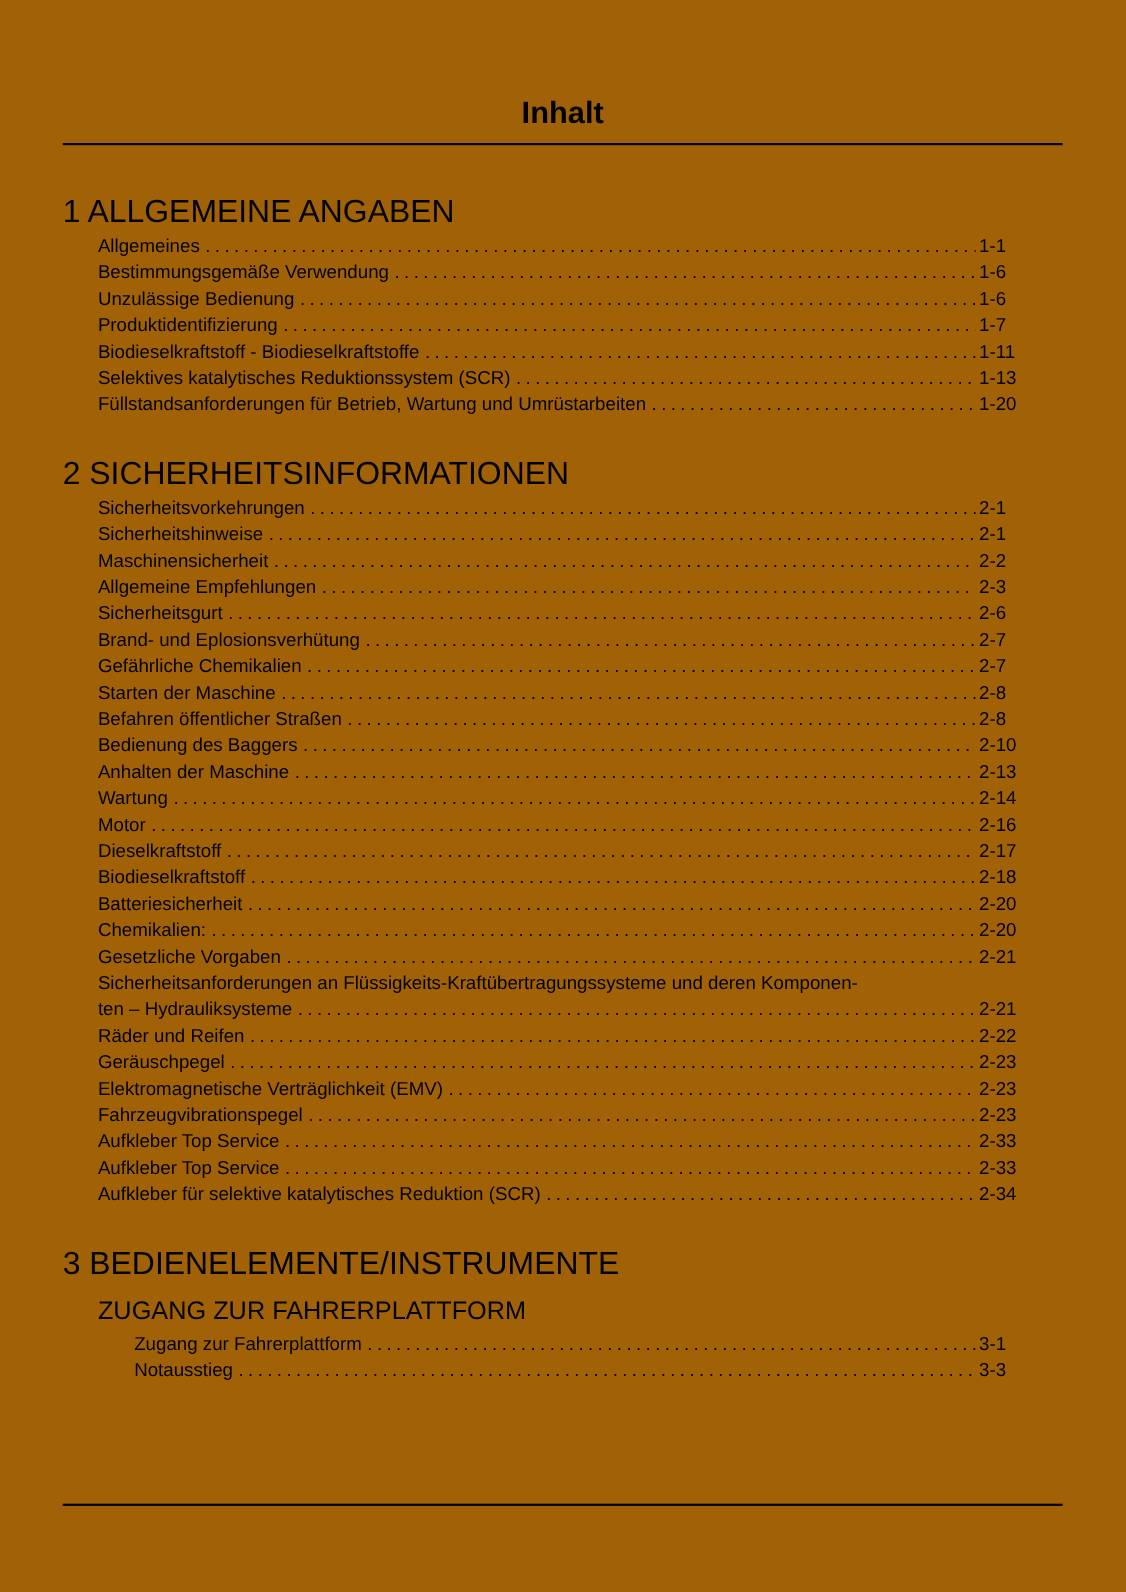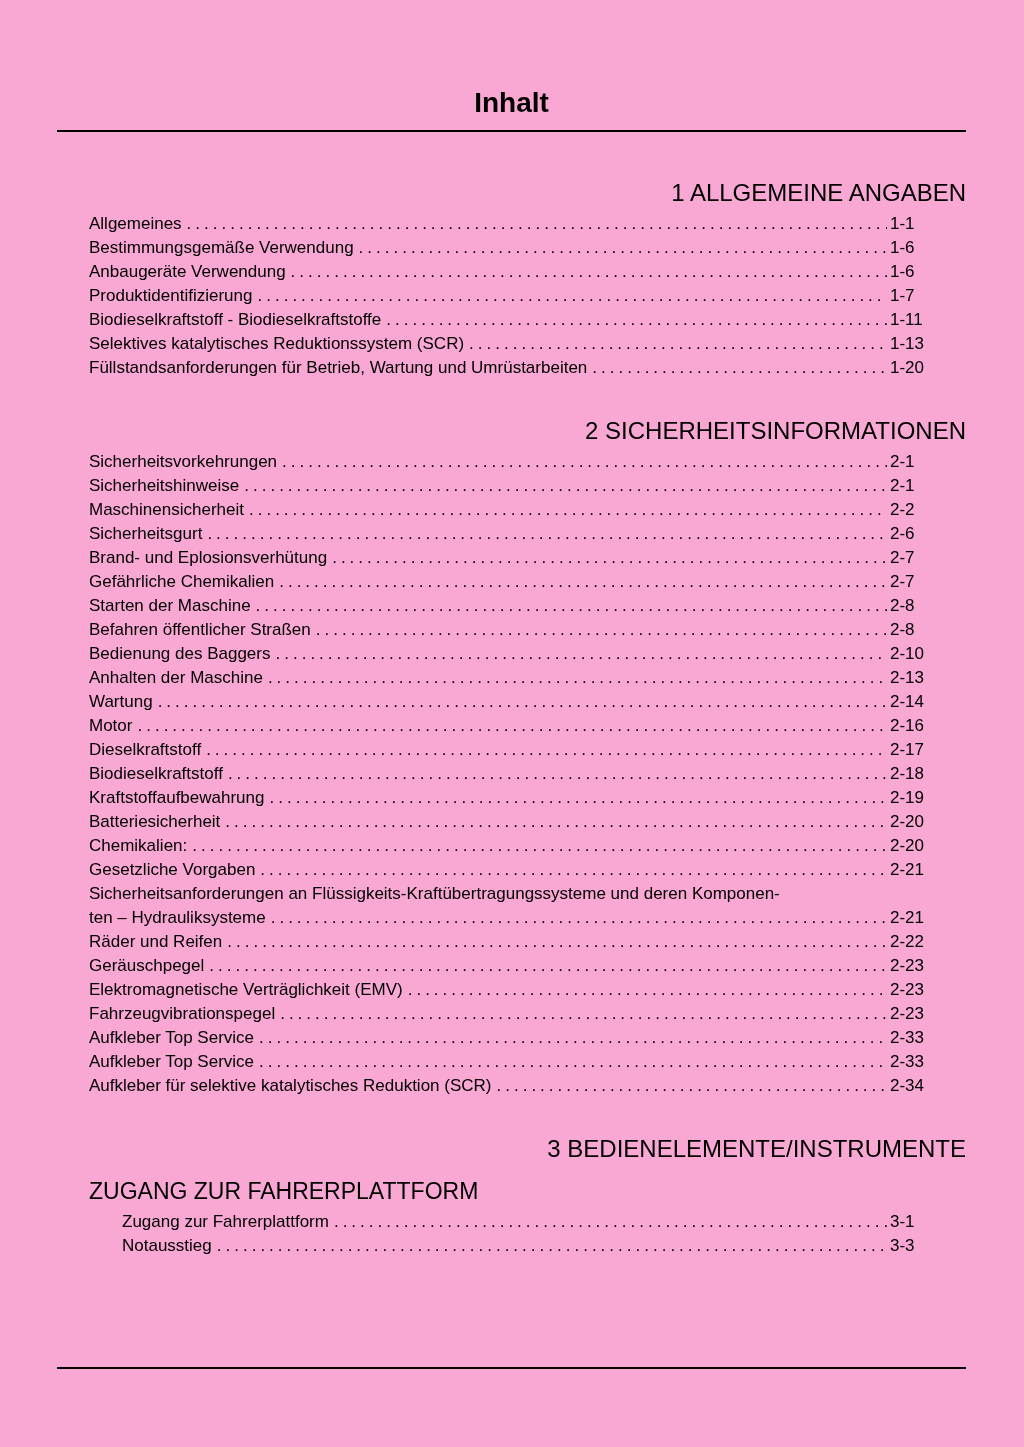--- a/index.html
+++ b/index.html
@@ -7,21 +7,21 @@
   body {
     width: 1024px; height: 1447px;
     font-family: "Liberation Sans", "DejaVu Sans", sans-serif;
     color: #000;
     overflow: hidden;
   }
   .page {
     position: relative;
     width: 1024px; height: 1447px;
     padding: 86px 58px 0 57px;
-    background: #f9a8d4;
+    background: #a16207;
   }
   .page-title {
     text-align: center;
     font-size: 28px;
     font-weight: bold;
     line-height: 34px;
   }
   .rule {
     border: none;
     border-top: 2px solid #000;
@@ -29,25 +29,24 @@
   }
   .top-rule { margin-top: 10px; }
   .bottom-rule {
     position: absolute;
     left: 57px; right: 58px;
     bottom: 78px;
   }
   .toc-section { margin-top: 36px; }
   .toc-section:first-child { margin-top: 46px; }
   .section-heading {
-    font-size: 24px;
+    font-size: 29px;
     font-weight: normal;
     line-height: 30px;
     margin-bottom: 4px;
-    text-align: right;
   }
   .section-subheading {
     font-size: 23px;
     font-weight: normal;
     line-height: 30px;
     margin: 12px 0 4px 32px;
   }
   .entries {
     font-size: 17px;
     line-height: 24px;
@@ -97,21 +96,21 @@
           </div>
           <div class="entry">
             <div class="entry-row">
               <span class="entry-text">Bestimmungsgemäße Verwendung</span>
               <span class="leader"></span>
               <span class="entry-page">1-6</span>
             </div>
           </div>
           <div class="entry">
             <div class="entry-row">
-              <span class="entry-text">Anbaugeräte Verwendung</span>
+              <span class="entry-text">Unzulässige Bedienung</span>
               <span class="leader"></span>
               <span class="entry-page">1-6</span>
             </div>
           </div>
           <div class="entry">
             <div class="entry-row">
               <span class="entry-text">Produktidentifizierung</span>
               <span class="leader"></span>
               <span class="entry-page">1-7</span>
             </div>
@@ -158,20 +157,27 @@
           </div>
           <div class="entry">
             <div class="entry-row">
               <span class="entry-text">Maschinensicherheit</span>
               <span class="leader"></span>
               <span class="entry-page">2-2</span>
             </div>
           </div>
           <div class="entry">
             <div class="entry-row">
+              <span class="entry-text">Allgemeine Empfehlungen</span>
+              <span class="leader"></span>
+              <span class="entry-page">2-3</span>
+            </div>
+          </div>
+          <div class="entry">
+            <div class="entry-row">
               <span class="entry-text">Sicherheitsgurt</span>
               <span class="leader"></span>
               <span class="entry-page">2-6</span>
             </div>
           </div>
           <div class="entry">
             <div class="entry-row">
               <span class="entry-text">Brand- und Eplosionsverhütung</span>
               <span class="leader"></span>
               <span class="entry-page">2-7</span>
@@ -231,27 +237,20 @@
               <span class="entry-text">Dieselkraftstoff</span>
               <span class="leader"></span>
               <span class="entry-page">2-17</span>
             </div>
           </div>
           <div class="entry">
             <div class="entry-row">
               <span class="entry-text">Biodieselkraftstoff</span>
               <span class="leader"></span>
               <span class="entry-page">2-18</span>
-            </div>
-          </div>
-          <div class="entry">
-            <div class="entry-row">
-              <span class="entry-text">Kraftstoffaufbewahrung</span>
-              <span class="leader"></span>
-              <span class="entry-page">2-19</span>
             </div>
           </div>
           <div class="entry">
             <div class="entry-row">
               <span class="entry-text">Batteriesicherheit</span>
               <span class="leader"></span>
               <span class="entry-page">2-20</span>
             </div>
           </div>
           <div class="entry">

